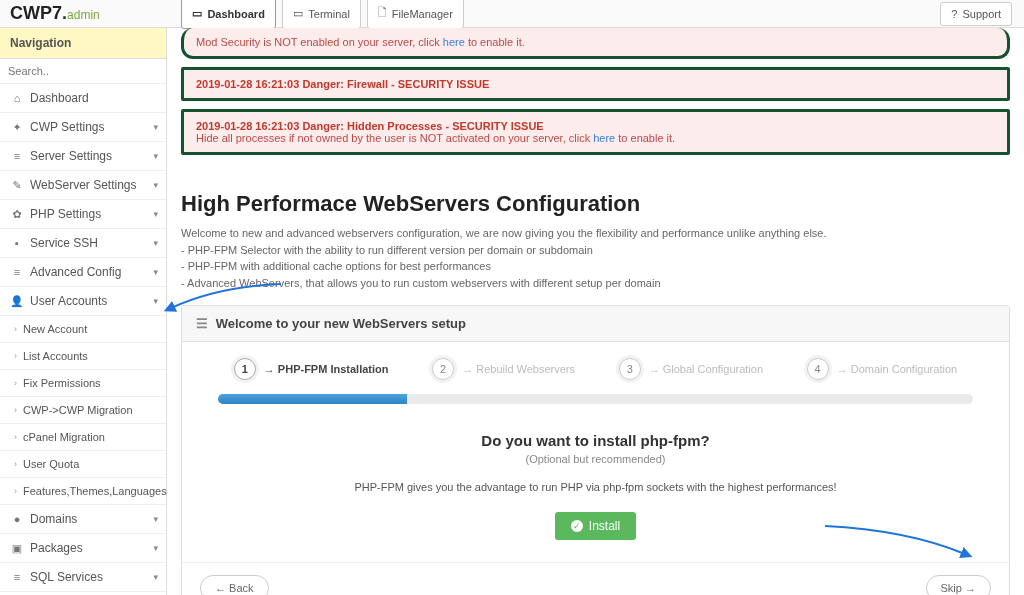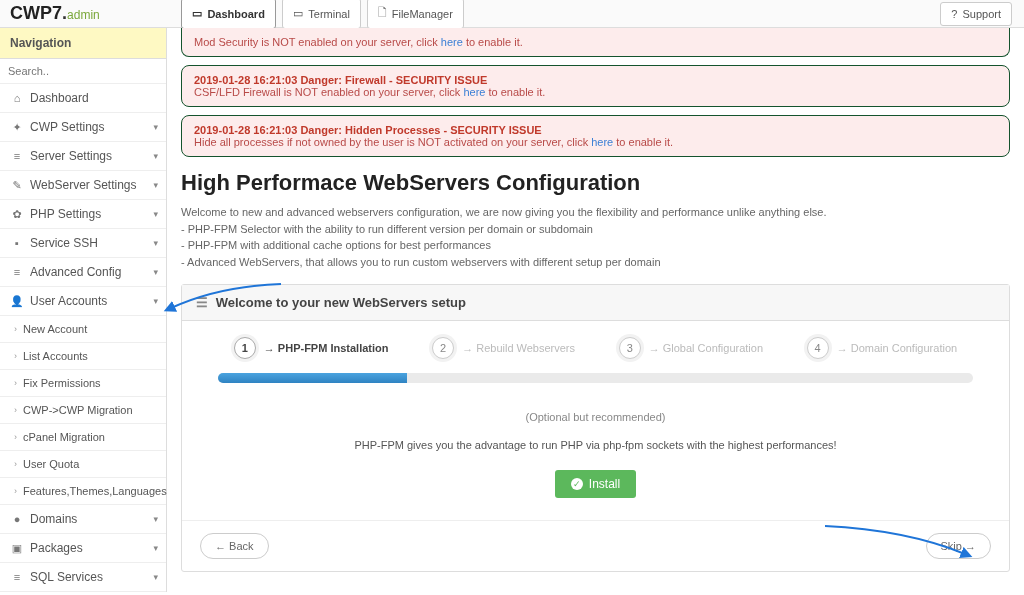--- a/index.html
+++ b/index.html
@@ -15,25 +15,25 @@
   .layout { display: flex; }
   .sidebar { width: 167px; border-right: 1px solid #ddd; }
   .nav-title { padding: 8px 10px; font-weight: bold; color: #555; border-bottom: 1px solid #ddd; font-size: 12px; background: #fef9c3; }
   .search { width: 100%; padding: 6px 8px; border: none; border-bottom: 1px solid #eee; font-size: 11px; outline: none; }
   .nav-item { display: flex; align-items: center; padding: 7px 10px; border-bottom: 1px solid #eee; font-size: 12px; color: #555; cursor: pointer; position: relative; }
   .nav-item .ico { width: 14px; text-align: center; margin-right: 6px; color: #777; font-size: 11px; }
   .nav-item .caret { position: absolute; right: 8px; color: #888; font-size: 9px; }
   .sub-item { display: flex; align-items: center; padding: 7px 10px 7px 14px; border-bottom: 1px solid #eee; font-size: 11px; color: #555; cursor: pointer; }
   .sub-item .chev { margin-right: 6px; color: #999; font-size: 9px; }
   .main { flex: 1; padding: 0 14px 20px 14px; }
-  .alert { border: 1px solid #14532d; background: #fdecec; padding: 8px 12px; margin-top: 8px; font-size: 11px; color: #b84a48; border-radius: 8px; }
+  .alert { border: 3px solid #14532d; background: #fdecec; padding: 8px 12px; margin-top: 8px; font-size: 11px; color: #b84a48; border-radius: 2px; }
   .alert .title { font-weight: bold; color: #c0392b; }
   .alert a { color: #3a7fd5; text-decoration: none; }
-  .alert.top { margin-top: 0; border-top: none; border-top-left-radius: 0; border-top-right-radius: 0; }
-  h1.page-title { font-size: 22px; font-weight: bold; color: #222; margin: 13px 0 8px; }
+  .alert.top { margin-top: 0; border-top: none; border-top-left-radius: 0; border-top-right-radius: 0; border-radius: 12px; }
+  h1.page-title { font-size: 22px; font-weight: bold; color: #222; margin: 36px 0 8px; }
   .subdesc { font-size: 11px; color: #666; line-height: 1.5; }
   .panel { border: 1px solid #ddd; border-radius: 3px; margin-top: 14px; }
   .panel-head { display: flex; align-items: center; gap: 8px; padding: 10px 14px; border-bottom: 1px solid #ddd; background: #f7f7f7; font-weight: bold; color: #444; font-size: 13px; }
   .panel-head .hicon { color: #888; }
   .steps { display: flex; justify-content: space-around; padding: 16px 30px 14px; }
   .step { display: flex; align-items: center; gap: 8px; font-size: 11px; color: #bbb; }
   .step .num { width: 22px; height: 22px; border-radius: 50%; border: 1px solid #ccc; display: flex; align-items: center; justify-content: center; font-size: 11px; color: #888; background: #fff; box-shadow: 0 0 0 3px #f2f2f2; }
   .step.active { color: #444; font-weight: bold; }
   .step.active .num { border-color: #aaa; color: #444; }
   .progress { height: 10px; background: #eaeaea; border-radius: 5px; margin: 0 36px 18px; overflow: hidden; }
@@ -171,21 +171,20 @@
       </div>
   </div>
 
   <div class="main" style="position:relative;">
     <div id="alerts">
         <div class="alert top">
           <div>Mod Security is NOT enabled on your server, click <a href="#">here</a> to enable it.</div>
         </div>
         <div class="alert">
           <div class="title">2019-01-28 16:21:03 Danger: Firewall - SECURITY ISSUE</div>
-          <div>CSF/LFD Firewall is NOT enabled on your server, click <a href="#">here</a> to enable it.</div>
         </div>
         <div class="alert">
           <div class="title">2019-01-28 16:21:03 Danger: Hidden Processes - SECURITY ISSUE</div>
           <div>Hide all processes if not owned by the user is NOT activated on your server, click <a href="#">here</a> to enable it.</div>
         </div>
       </div>
 
     <h1 class="page-title">High Performace WebServers Configuration</h1>
     <div class="subdesc">
       <div>Welcome to new and advanced webservers configuration, we are now giving you the flexibility and performance unlike anything else.</div>
@@ -214,20 +213,21 @@
           </div>
           <div class="step">
             <span class="num">4</span>
             <span>→ Domain Configuration</span>
           </div>
         </div>
       <div class="progress">
         <div class="bar" id="progress-bar" style="width: 25%;"></div>
       </div>
       <div class="install-box">
+        <h3>Do you want to install php-fpm?</h3>
         <div class="opt">(Optional but recommended)</div>
         <div class="desc">
           <div>PHP-FPM gives you the advantage to run PHP via php-fpm sockets with the highest performances!</div>
         </div>
         <button class="btn-install">
           <span class="chk">✓</span>
           <span>Install</span>
         </button>
       </div>
       <div class="panel-foot">

